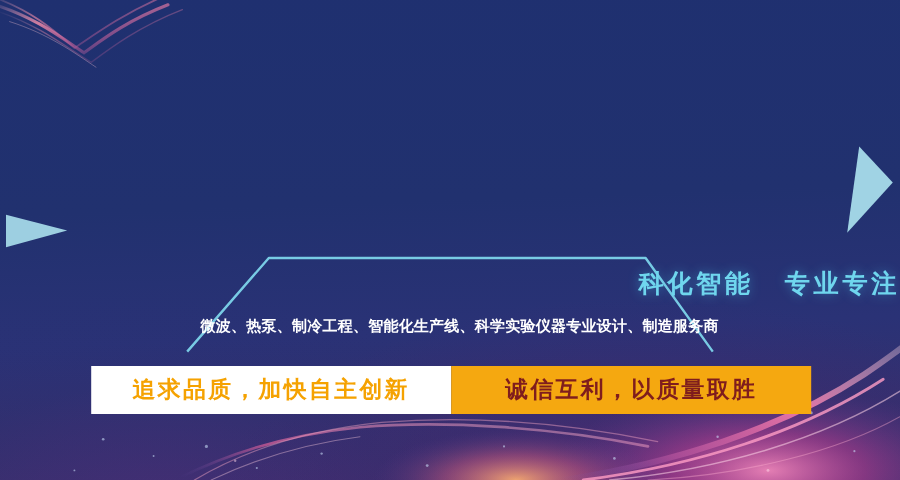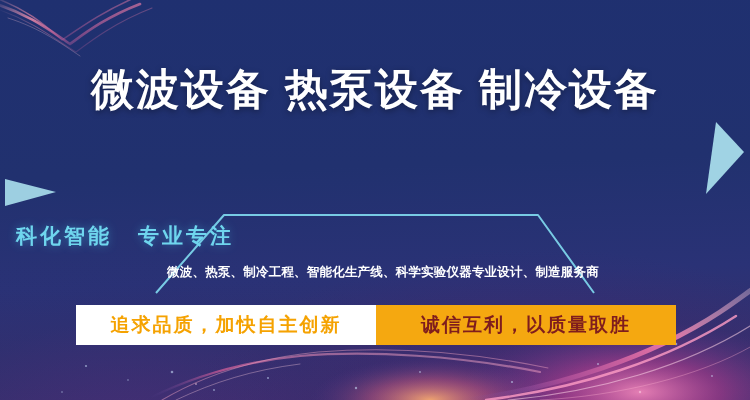--- a/index.html
+++ b/index.html
@@ -51,21 +51,21 @@
   
   .trapezoid {
     position:absolute;
     left:148px; top:209px;
     width:454px; height:86px;
   }
 
   .slogan {
     position:absolute;
     left:0; right:0; top:222px;
-    text-align:left;
+    text-align:right;
     color:#6fd6ee;
     font-size:21px;
     font-weight:700;
     letter-spacing:3px;
     white-space:nowrap;
     text-shadow:0 0 10px rgba(70,200,235,.45);
     margin-left:16px;
   }
   .slogan .gap { display:inline-block; width:26px; }
 
@@ -177,21 +177,20 @@
     </g>
   </svg>
 
   <div class="tri-left"></div>
 
   <svg style="position:absolute;left:700px;top:118px;width:48px;height:80px;" viewBox="0 0 48 80" xmlns="http://www.w3.org/2000/svg">
     <polygon points="16,4 44,34 6,76" fill="#a8dcea" opacity="0.95"></polygon>
   </svg>
 
   <div class="headline">
-    <span class="line">微波设备 热泵设备 制冷设备</span>
   </div>
 
   <svg class="trapezoid" viewBox="0 0 454 86" xmlns="http://www.w3.org/2000/svg">
     <path d="M 8 84 L 76 6 L 390 6 L 446 84" fill="none" stroke="#7fd8ee" stroke-width="2" stroke-linejoin="round" opacity="0.92"></path>
   </svg>
 
   <div class="slogan">
     <span>科化智能</span><span class="gap"></span><span>专业专注</span>
   </div>
 

